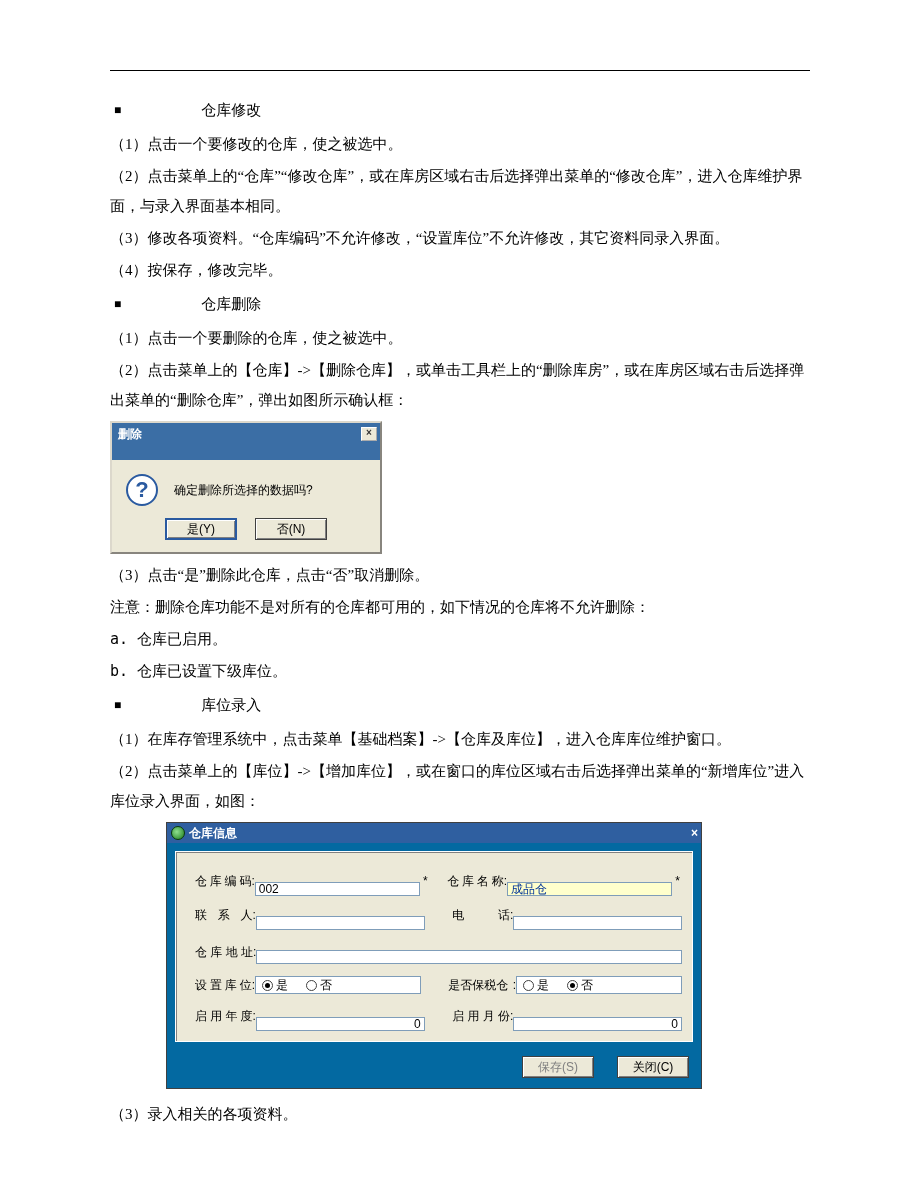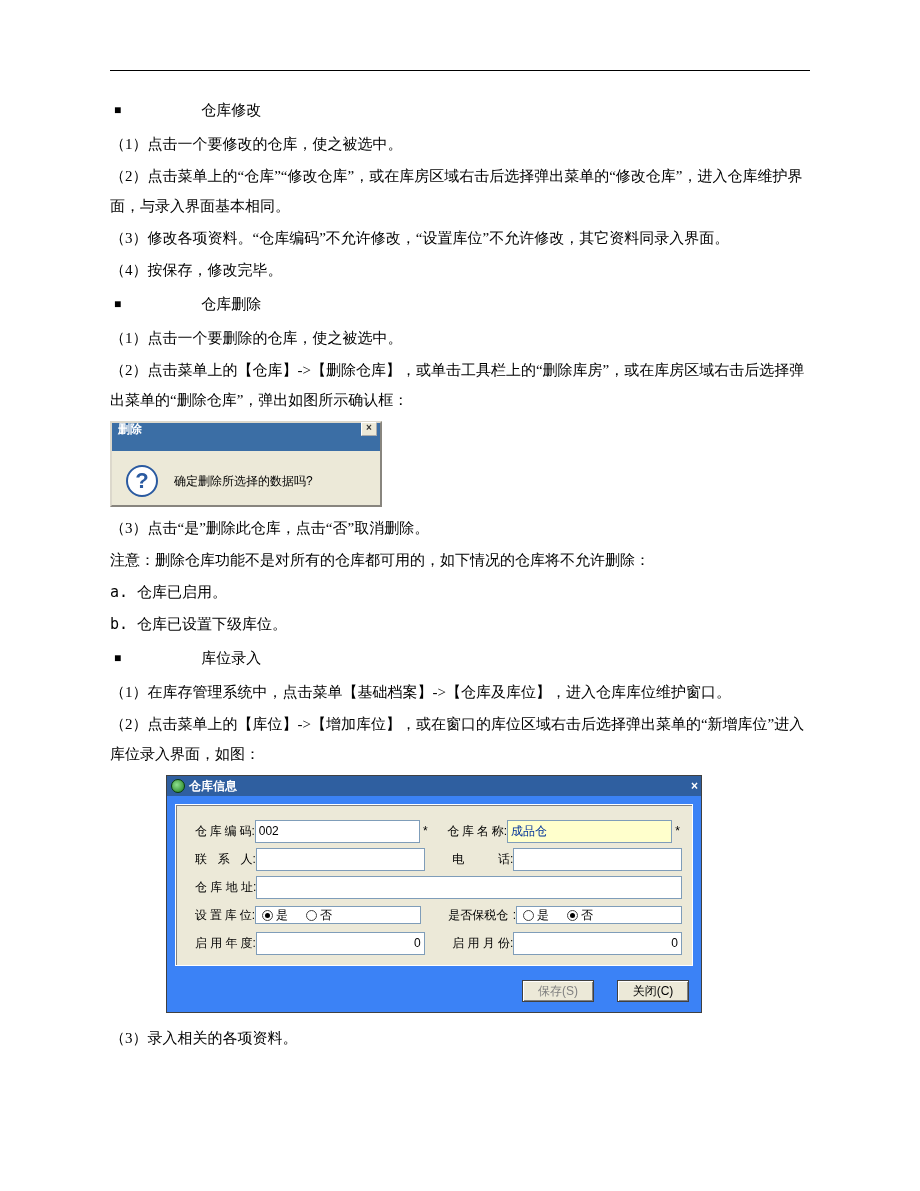--- a/index.html
+++ b/index.html
@@ -45,21 +45,21 @@
     font-size: 12px;
   }
   .dlg-delete .titlebar {
     display: flex;
     align-items: center;
     justify-content: space-between;
     background: linear-gradient(#3b6ea5,#3b6ea5);
     color: #fff;
     padding: 2px 3px 18px 6px;
     font-weight: bold;
-    height: 28px;
+    height: 37px;
   }
   .dlg-delete .closebtn {
     width: 16px; height: 14px;
     background: #ece9d8;
     border: 1px outset #fff;
     color: #333;
     font-size: 10px;
     line-height: 10px;
     text-align: center;
     cursor: pointer;
@@ -96,21 +96,21 @@
     cursor: pointer;
     font-family: "Tahoma","SimSun",sans-serif;
   }
   .winbtn.default { border: 2px solid #2a5aa0; }
 
   
   .dlg-info {
     width: 536px;
     margin: 6px 0 10px 56px;
     border: 1px solid #404040;
-    background: #3b82f6;
+    background: #0369a1;
     font-family: "SimSun","宋体",sans-serif;
     font-size: 12px;
   }
   .dlg-info .titlebar {
     display: flex;
     align-items: center;
     justify-content: space-between;
     background: linear-gradient(#2f5fa0,#2f5fa0);
     color: #fff;
     padding: 2px 3px 2px 4px;
@@ -142,27 +142,28 @@
     text-align-last: justify;
     color: #000;
     white-space: nowrap;
   }
   .form-row .lbl.wide { width: 66px; text-align: left; text-align-last: left; }
   .form-row .cell1 { width: 170px; display: flex; align-items: center; }
   .form-row .cell2 { width: 170px; display: flex; align-items: center; }
   .form-row .spacer { width: 18px; }
   .txt {
     flex: 1;
-    height: 23px;
+    height: 14px;
     border: 1px solid #7f9db9;
     background: #fff;
     padding: 0 3px;
     font-size: 12px;
     line-height: 16px;
     font-family: inherit;
+    margin-top: 16px;
   }
   .txt.ro { text-align: right; color: #000; }
   .txt.hl { background: linear-gradient(#ffffcc,#ffffcc); color: #003399; }
   .star { color: #000; margin: 0 2px 0 3px; }
   .radio-box {
     flex: 1;
     height: 18px;
     border: 1px solid #7f9db9;
     background: #fff;
     display: flex;
@@ -209,20 +210,24 @@
 <p>（2）点击菜单上的【仓库】-&gt;【删除仓库】，或单击工具栏上的“删除库房”，或在库房区域右击后选择弹出菜单的“删除仓库”，弹出如图所示确认框：</p>
 
 <div class="dlg-delete">
   <div class="titlebar">
     <span>删除</span>
     <span class="closebtn">×</span>
   </div>
   <div class="body">
     <div class="q-icon">?</div>
     <div>确定删除所选择的数据吗?</div>
+  </div>
+  <div class="btnrow">
+    <button class="winbtn default">是(Y)</button>
+    <button class="winbtn">否(N)</button>
   </div>
 </div>
 
 <p>（3）点击“是”删除此仓库，点击“否”取消删除。</p>
 <p>注意：删除仓库功能不是对所有的仓库都可用的，如下情况的仓库将不允许删除：</p>
 <p class="mono-note">a. 仓库已启用。</p>
 <p class="mono-note">b. 仓库已设置下级库位。</p>
 
 <div class="bullet-head">
   <span class="sq">■</span>

